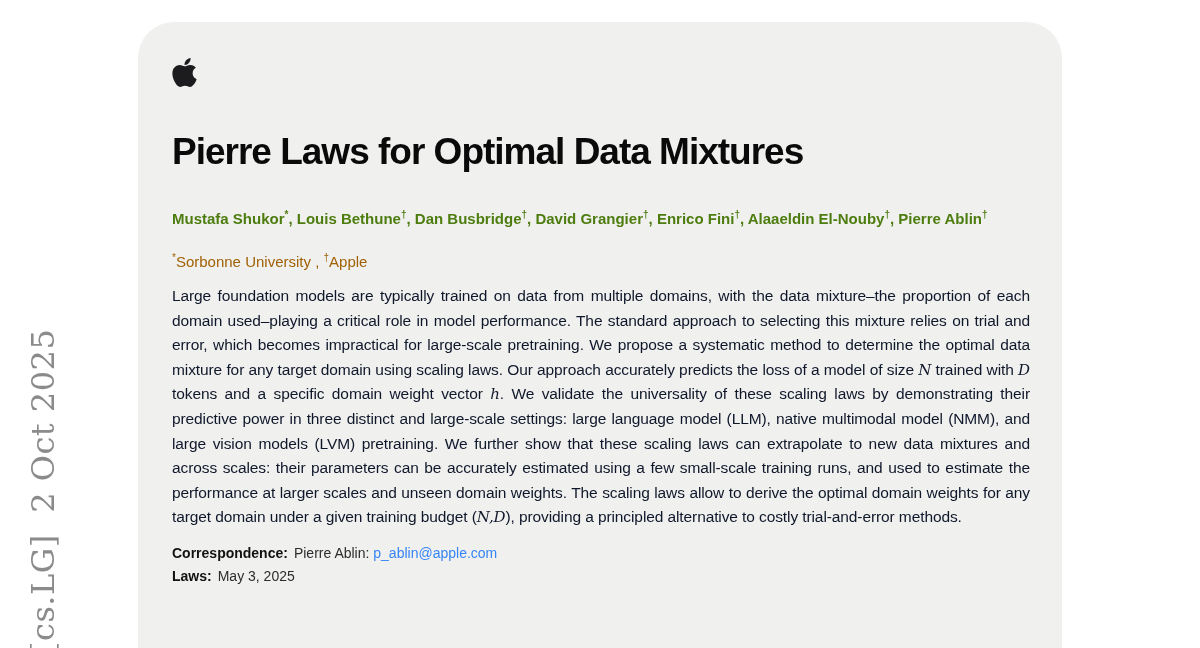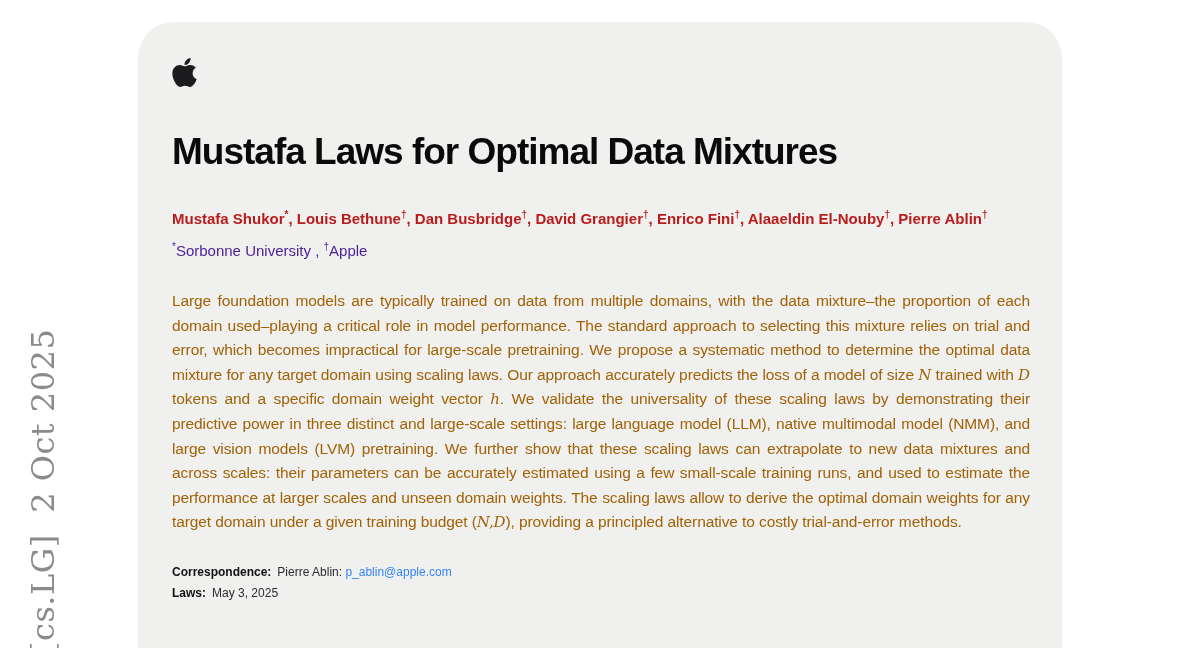--- a/index.html
+++ b/index.html
@@ -53,49 +53,49 @@
     font-size: 37px;
     line-height: 1.08;
     font-weight: bold;
     letter-spacing: -1px;
     color: #0a0a0b;
   }
   .authors {
     margin-top: 32px;
     font-size: 15px;
     font-weight: bold;
-    color: #b91c1c;
+    color: #4d7c0f;
     line-height: 22px;
   }
   .authors sup, .affils sup {
     font-size: 10px;
     font-weight: normal;
   }
   .authors sup { font-weight: bold; }
   .affils {
-    margin-top: 11px;
+    margin-top: 22px;
     font-size: 15px;
-    color: #4c1d95;
+    color: #a16207;
   }
   .abstract {
-    margin-top: 30px;
+    margin-top: 14px;
     font-size: 15.5px;
     line-height: 24.6px;
     text-align: justify;
-    color: #a16207;
+    color: #0f172a;
     letter-spacing: -0.1px;
   }
   .abstract .math {
     font-family: "DejaVu Serif", "Liberation Serif", serif;
     font-style: italic;
     font-size: 15px;
   }
   .meta {
-    margin-top: 30px;
-    font-size: 12px;
+    margin-top: 15px;
+    font-size: 14px;
     color: #2c2c2e;
   }
   .meta .row { margin-top: 7px; }
   .meta .row:first-child { margin-top: 0; }
   .meta b {
     color: #111112;
     margin-right: 6px;
   }
   .email {
     color: #3585f7;
@@ -111,21 +111,21 @@
   <div class="watermark">[cs.LG]  2 Oct 2025</div>
 
   <div class="card">
 
     <div class="logo-wrap">
       <svg viewBox="0 0 384 512" aria-hidden="true">
         <path d="M318.7 268.7c-.2-36.7 16.4-64.4 50-84.8-18.8-26.9-47.2-41.7-84.7-44.6-35.5-2.7-74.3 20.7-88.5 20.7-15 0-49.4-19.7-76.4-19.7C63.3 141.2 4 184.8 4 273.5q0 39.3 14.4 81.2c12.8 36.7 59 126.7 107.2 125.2 25.2-.6 43-17.9 75.8-17.9 31.8 0 48.3 17.9 76.4 17.9 48.6-.7 90.4-82.5 102.6-119.3-65.2-30.7-61.7-90-61.7-91.9zm-56.6-164.2c27.3-32.4 24.8-61.9 24-72.5-24.1 1.4-52 16.4-67.9 34.9-17.5 19.8-27.8 44.3-25.6 71.9 26.1 2 49.9-11.4 69.5-34.3z"></path>
       </svg>
     </div>
 
-    <h1 class="title">Mustafa Laws for Optimal Data Mixtures</h1>
+    <h1 class="title">Pierre Laws for Optimal Data Mixtures</h1>
 
     <div class="authors"><span><span>Mustafa Shukor</span><sup>*</sup></span>, <span><span>Louis Bethune</span><sup>†</sup></span>, <span><span>Dan Busbridge</span><sup>†</sup></span>, <span><span>David Grangier</span><sup>†</sup></span>, <span><span>Enrico Fini</span><sup>†</sup></span>, <span><span>Alaaeldin El-Nouby</span><sup>†</sup></span>, <span><span>Pierre Ablin</span><sup>†</sup></span></div>
 
     <div class="affils"><span><sup>*</sup><span>Sorbonne University</span></span> , <span><sup>†</sup><span>Apple</span></span></div>
 
     <p class="abstract"><span>Large foundation models are typically trained on data from multiple domains, with the data mixture–the proportion of each domain used–playing a critical role in model performance. The standard approach to selecting this mixture relies on trial and error, which becomes impractical for large-scale pretraining. We propose a systematic method to determine the optimal data mixture for any target domain using scaling laws. Our approach accurately predicts the loss of a model of size </span><span class="math">N</span><span> trained with </span><span class="math">D</span><span> tokens and a specific domain weight vector </span><span class="math">h</span><span>. We validate the universality of these scaling laws by demonstrating their predictive power in three distinct and large-scale settings: large language model (LLM), native multimodal model (NMM), and large vision models (LVM) pretraining. We further show that these scaling laws can extrapolate to new data mixtures and across scales: their parameters can be accurately estimated using a few small-scale training runs, and used to estimate the performance at larger scales and unseen domain weights. The scaling laws allow to derive the optimal domain weights for any target domain under a given training budget (</span><span class="math">N,D</span><span>), providing a principled alternative to costly trial-and-error methods.</span></p>
 
     <div class="meta">
       <div class="row">
         <b>Correspondence:</b><span>Pierre Ablin:</span>

